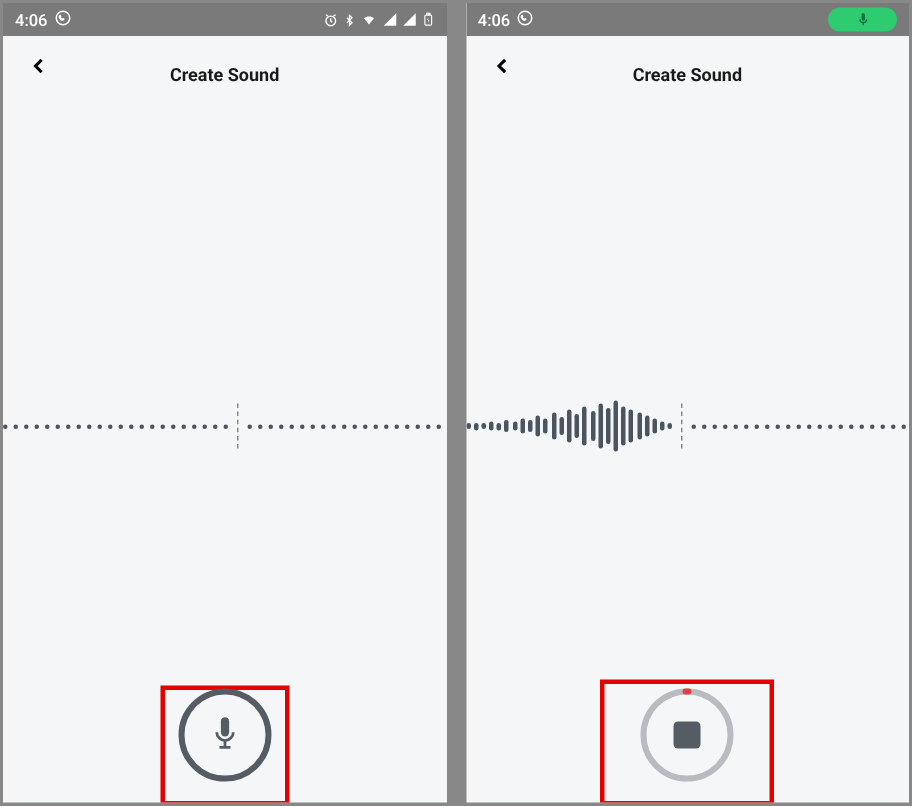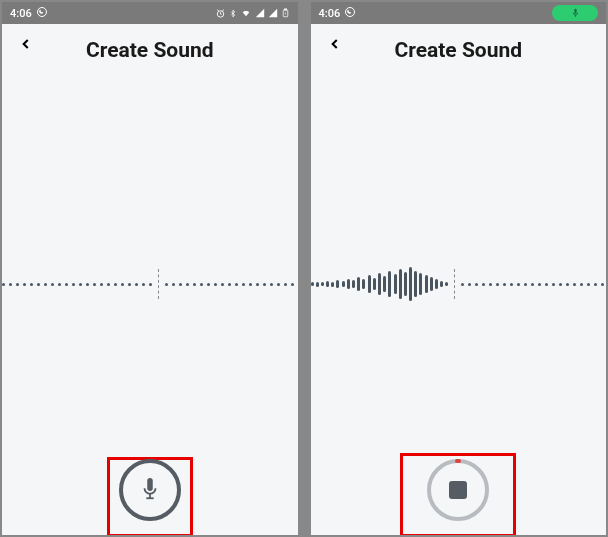--- a/index.html
+++ b/index.html
@@ -58,21 +58,21 @@
   }
   .back-btn {
     width: 28px; height: 28px;
     display: flex; align-items: center; justify-content: center;
     cursor: pointer;
   }
   .title {
     position: absolute;
     left: 50%;
     transform: translateX(-50%);
-    font-size: 21px;
+    font-size: 12px;
     font-weight: 700;
     color: #1a1a1a;
     margin-top: 12px;
   }
   .content {
     flex: 1;
     position: relative;
   }
   .wave-area {
     position: absolute;

